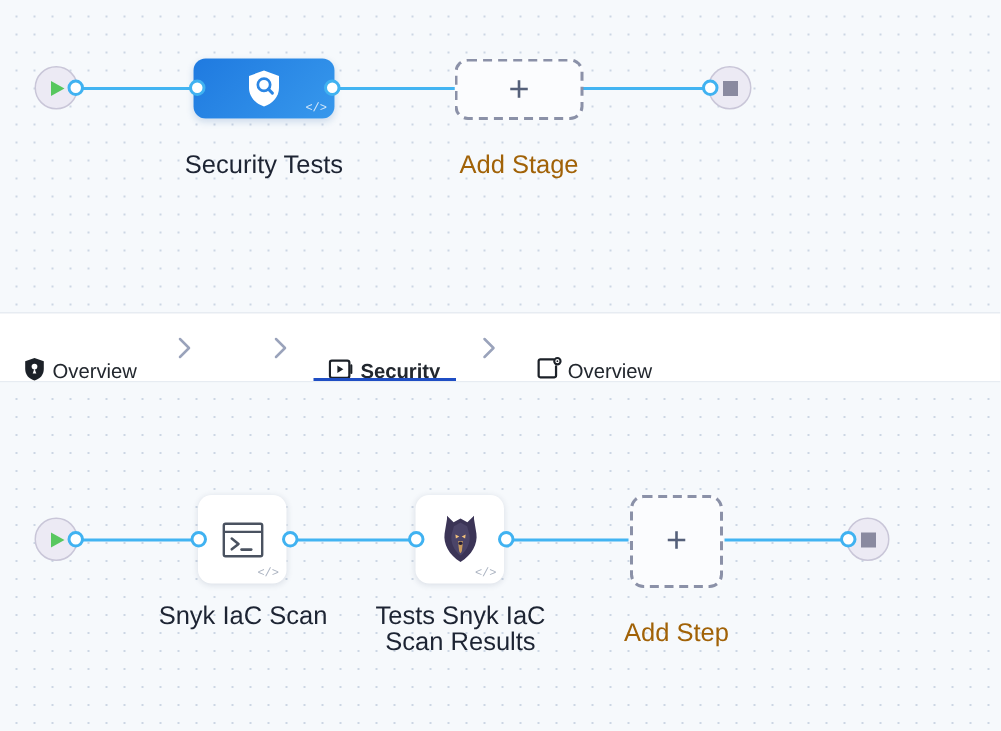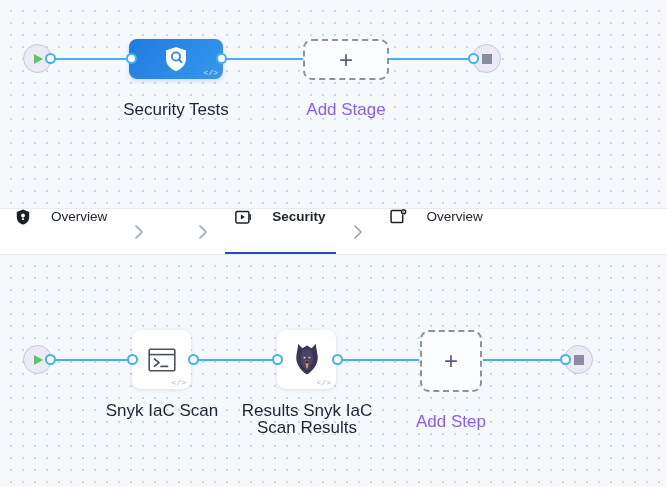--- a/index.html
+++ b/index.html
@@ -27,21 +27,21 @@
     position: absolute; top: 208px; left: 0;
     width: 667px; height: 47px;
     background: #ffffff;
     border-top: 1px solid #e7ecf2;
     border-bottom: 1px solid #e7ecf2;
     display: flex; align-items: center;
     padding-left: 14px;
     overflow: hidden;
   }
   .tab {
-    display: flex; align-items: flex-start; gap: 20px;
+    display: flex; align-items: flex-end; gap: 4px;
     height: 46px;
     color: #22272e;
     font-size: 13.5px;
     white-space: nowrap;
     cursor: pointer;
     position: relative;
   }
   .tab .tab-label { line-height: 1; padding-top: 1px; }
   .tab.active { font-weight: bold; }
   .tab.active::after {
@@ -129,21 +129,21 @@
     cursor: pointer;
   }
   .add-node .plus { font-size: 24px; font-weight: 300; line-height: 1; color: #55607a; }
 
   
   .node-label {
     position: absolute; z-index: 3;
     text-align: center; font-size: 17px; line-height: 17px;
     color: #1d2433;
   }
-  .label-muted { color: #8b5cf6; }
+  .label-muted { color: #a16207; }
 
   .shield-ic { display:block; }
 </style>
 </head>
 <body>
 
 <div class="app">
 
   <div class="canvas canvas-top"></div>
 
@@ -282,20 +282,20 @@
     </div>
 
     <div class="term" style="left:564px; top:90px;">
       <span class="sq"></span>
     </div>
     <div class="port" style="left:560px; top:99px;"></div>
 
     <div class="node-label" style="left:87px; top:147px; width:150px;">Snyk IaC Scan</div>
 
     <div class="node-label" style="left:232px; top:147px; width:150px;">
-      <div>Results Snyk IaC</div>
+      <div>Tests Snyk IaC</div>
       <div>Scan Results</div>
     </div>
 
     <div class="node-label label-muted" style="left:376px; top:158px; width:150px;">Add Step</div>
   </div>
 
 </div>
 
 </body></html>

